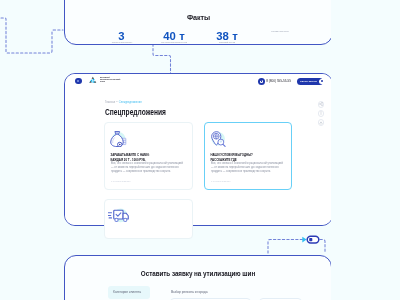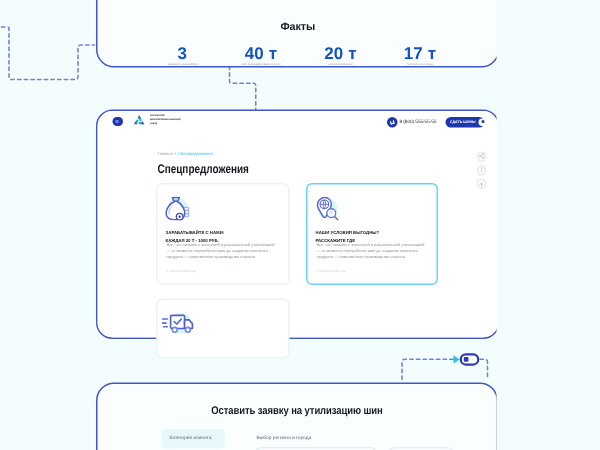--- a/index.html
+++ b/index.html
@@ -130,25 +130,24 @@
     <div class="facts-row">
       <div class="fact f1">
         <div class="fact-v">3</div>
         <div class="fact-l">завода по переработке</div>
       </div>
       <div class="fact f2">
         <div class="fact-v">40 т</div>
         <div class="fact-l">шин перерабатываем в сутки</div>
       </div>
       <div class="fact f3">
-        <div class="fact-v">20 т</div>
+        <div class="fact-v">38 т</div>
         <div class="fact-l">резиновой крошки</div>
       </div>
       <div class="fact f4">
-        <div class="fact-v">17 т</div>
         <div class="fact-l">текстильного корда</div>
       </div>
     </div>
   </div>
 
   <div class="browser">
     <div class="bhead">
       <div class="dot"></div>
       <svg class="logo" viewBox="0 0 48 48">
         <g transform="rotate(0 24 24)">

